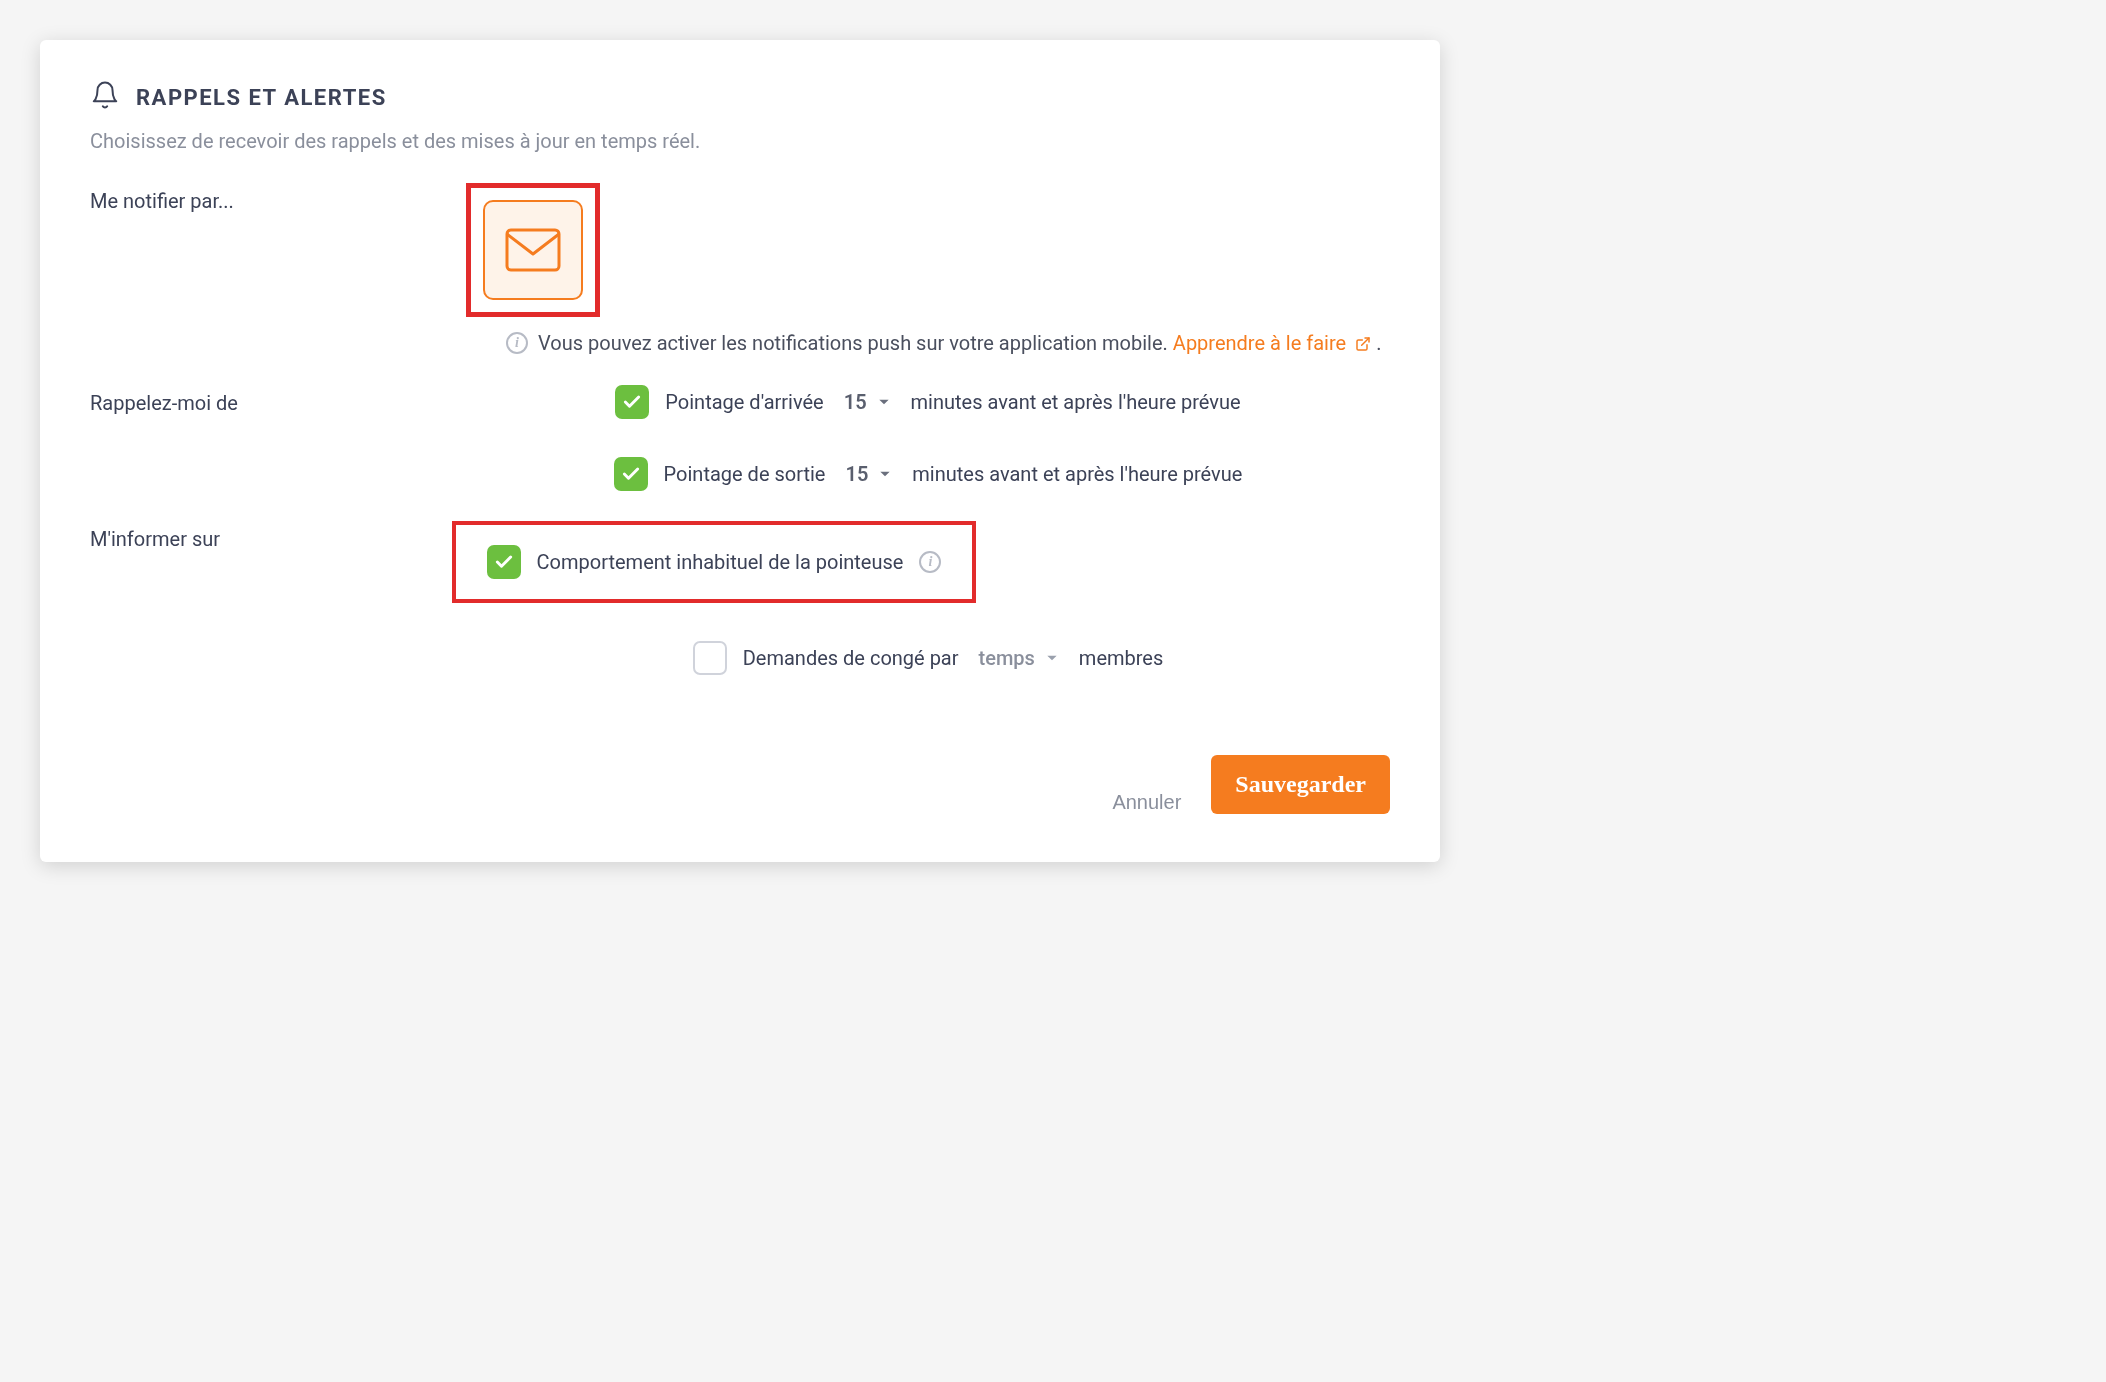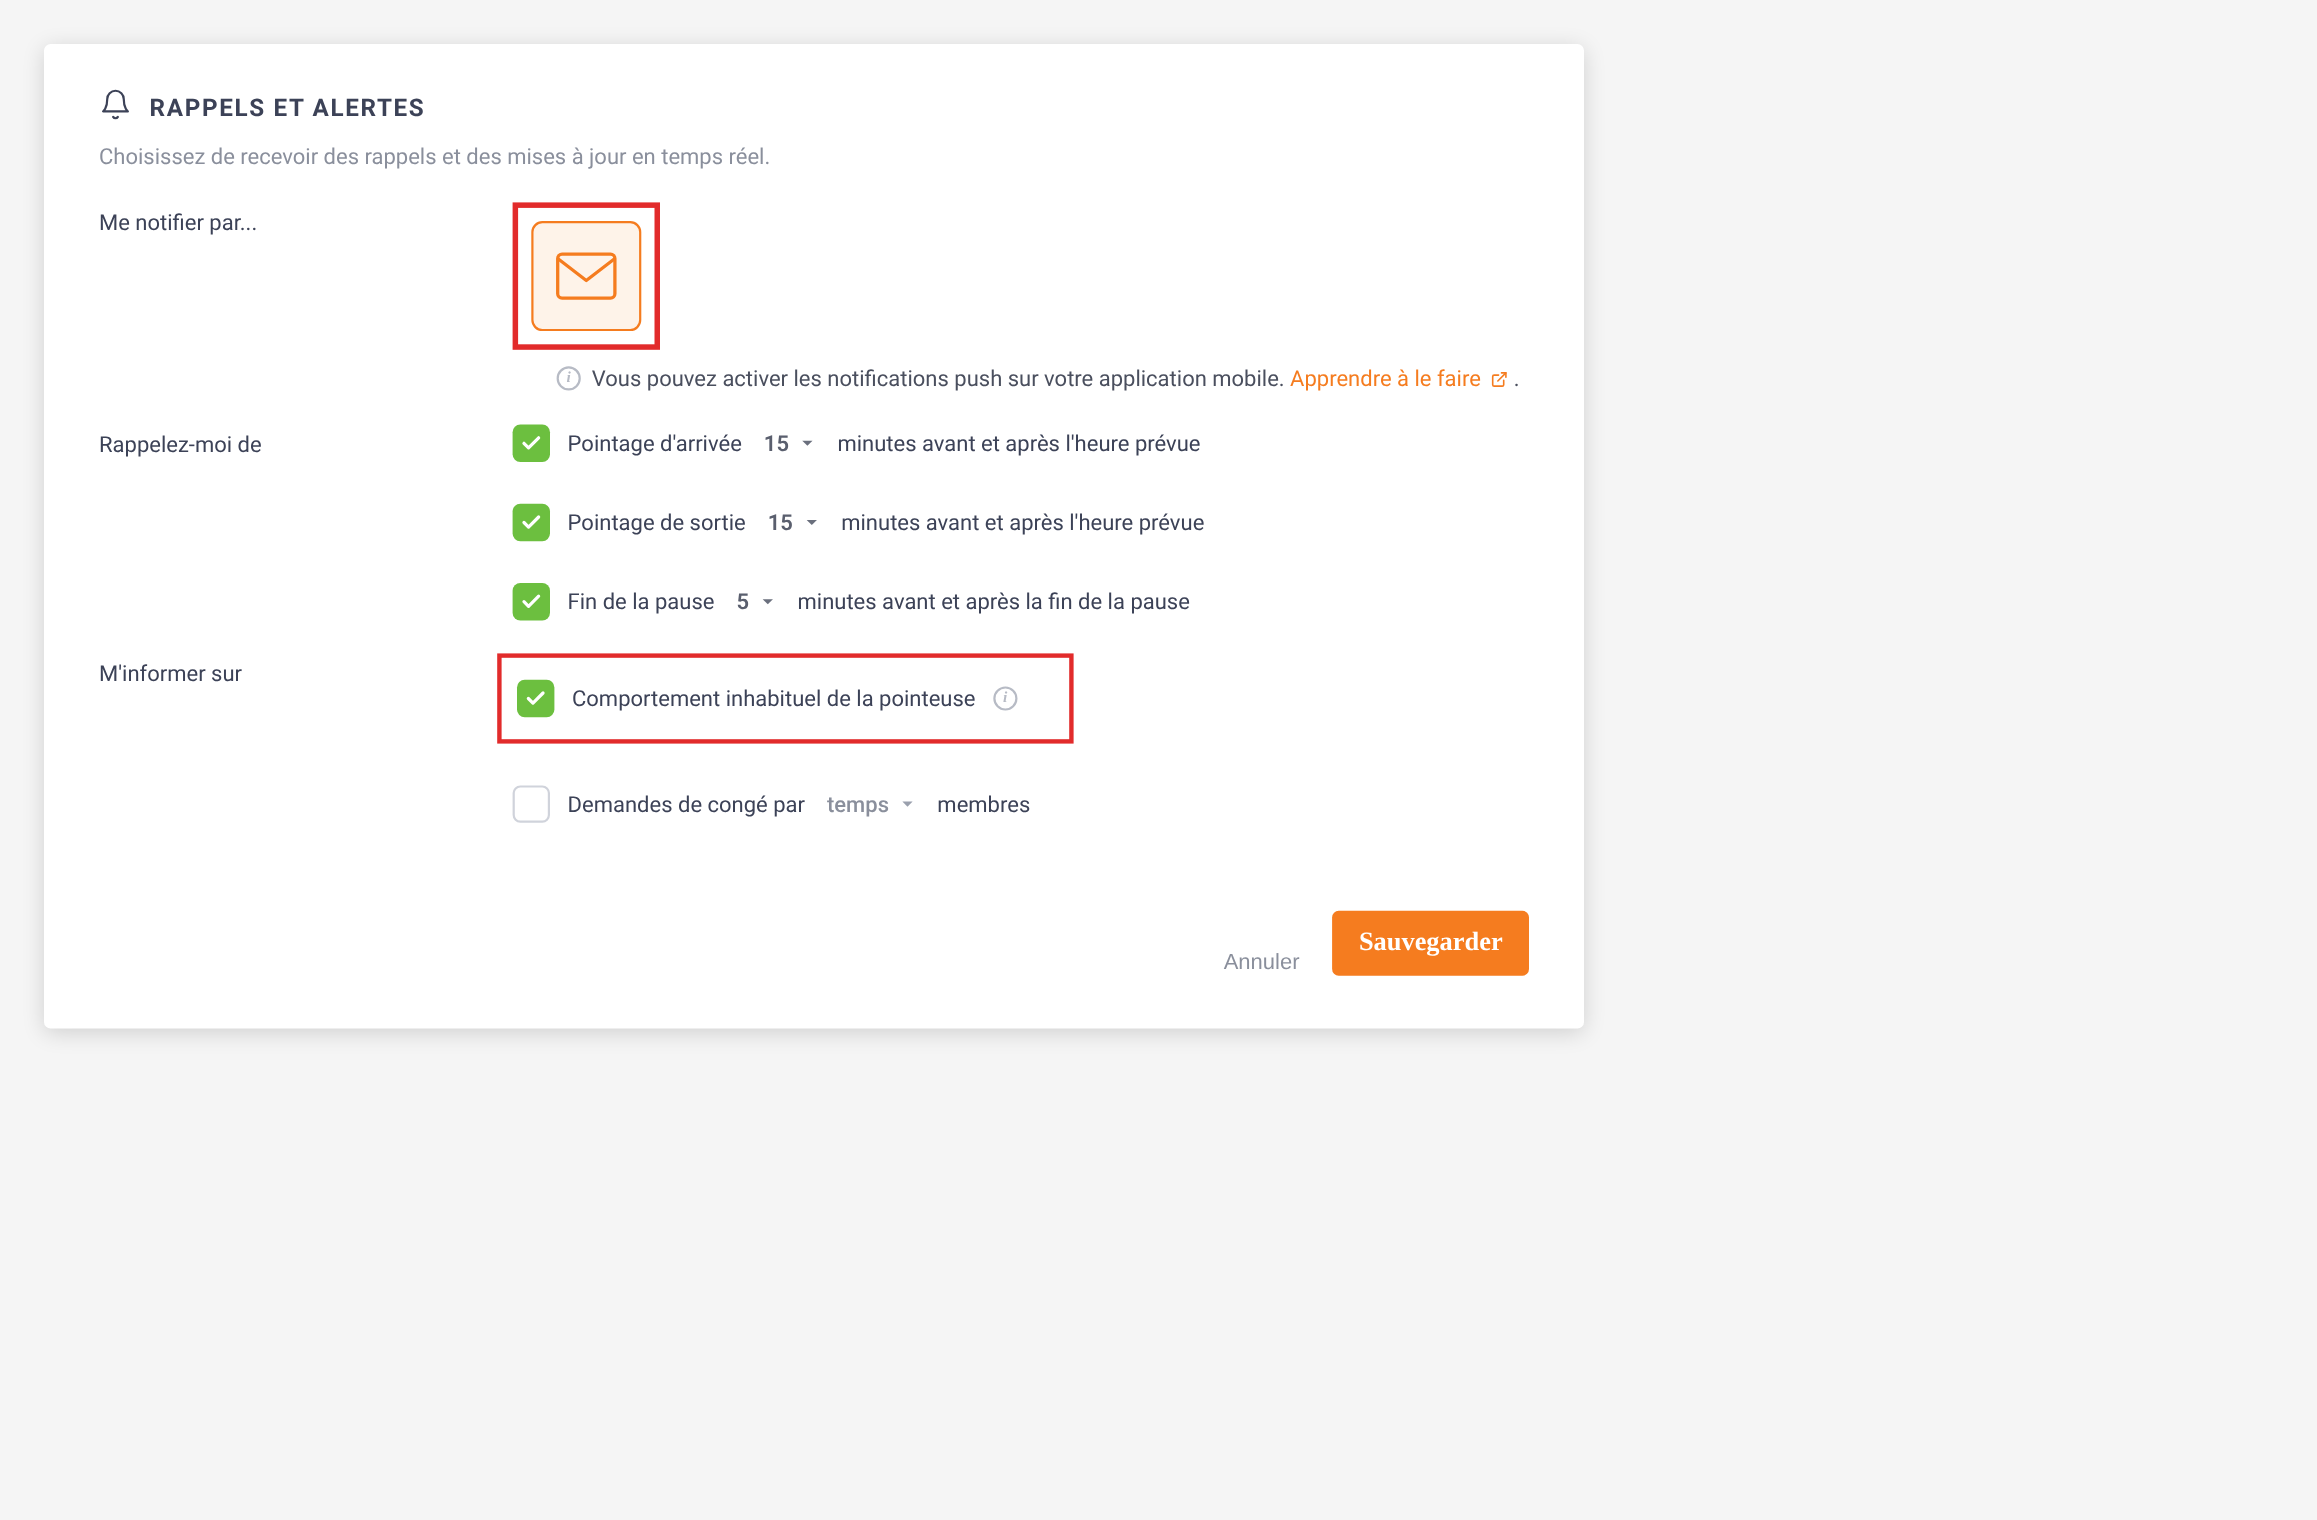--- a/index.html
+++ b/index.html
@@ -79,20 +79,21 @@
       text-decoration: none;
       cursor: pointer;
     }
     .option-list { display: flex; flex-direction: column; gap: 38px; }
     .option-item {
       display: flex;
       align-items: center;
       gap: 16px;
       color: #3c4257;
       font-size: 20px;
+      justify-content: center;
     }
     .highlight-row {
       border: 4px solid #e22b2b;
       padding: 20px 14px;
       margin-left: -14px;
       width: 524px;
     }
     .checkbox {
       width: 34px;
       height: 34px;
@@ -232,35 +233,20 @@
         <span class="seg">Pointage de sortie</span>
         <span class="dd-container">
           <span class="dd-value">15</span>
           <svg width="14" height="14" viewBox="0 0 24 24" fill="#6a6f7d">
               <path d="M4 8 L12 16 L20 8 Z"></path>
             </svg>
         </span>
         <span class="seg">minutes avant et après l'heure prévue</span>
       </div>
 
-      <div class="option-item">
-        <div class="checkbox checked">
-          <svg width="20" height="20" viewBox="0 0 24 24" fill="none" stroke="#fff" stroke-width="3.5" stroke-linecap="round" stroke-linejoin="round">
-              <polyline points="4 12 9 17 20 6"></polyline>
-            </svg>
-        </div>
-        <span class="seg">Fin de la pause</span>
-        <span class="dd-container">
-          <span class="dd-value">5</span>
-          <svg width="14" height="14" viewBox="0 0 24 24" fill="#6a6f7d">
-              <path d="M4 8 L12 16 L20 8 Z"></path>
-            </svg>
-        </span>
-        <span class="seg">minutes avant et après la fin de la pause</span>
-      </div>
     </div>
   </div>
 
   <div class="row">
     <div class="row-label">M'informer sur</div>
     <div class="row-content option-list">
 
       <div class="option-item highlight-row">
         <div class="checkbox checked">
           <svg width="20" height="20" viewBox="0 0 24 24" fill="none" stroke="#fff" stroke-width="3.5" stroke-linecap="round" stroke-linejoin="round">

